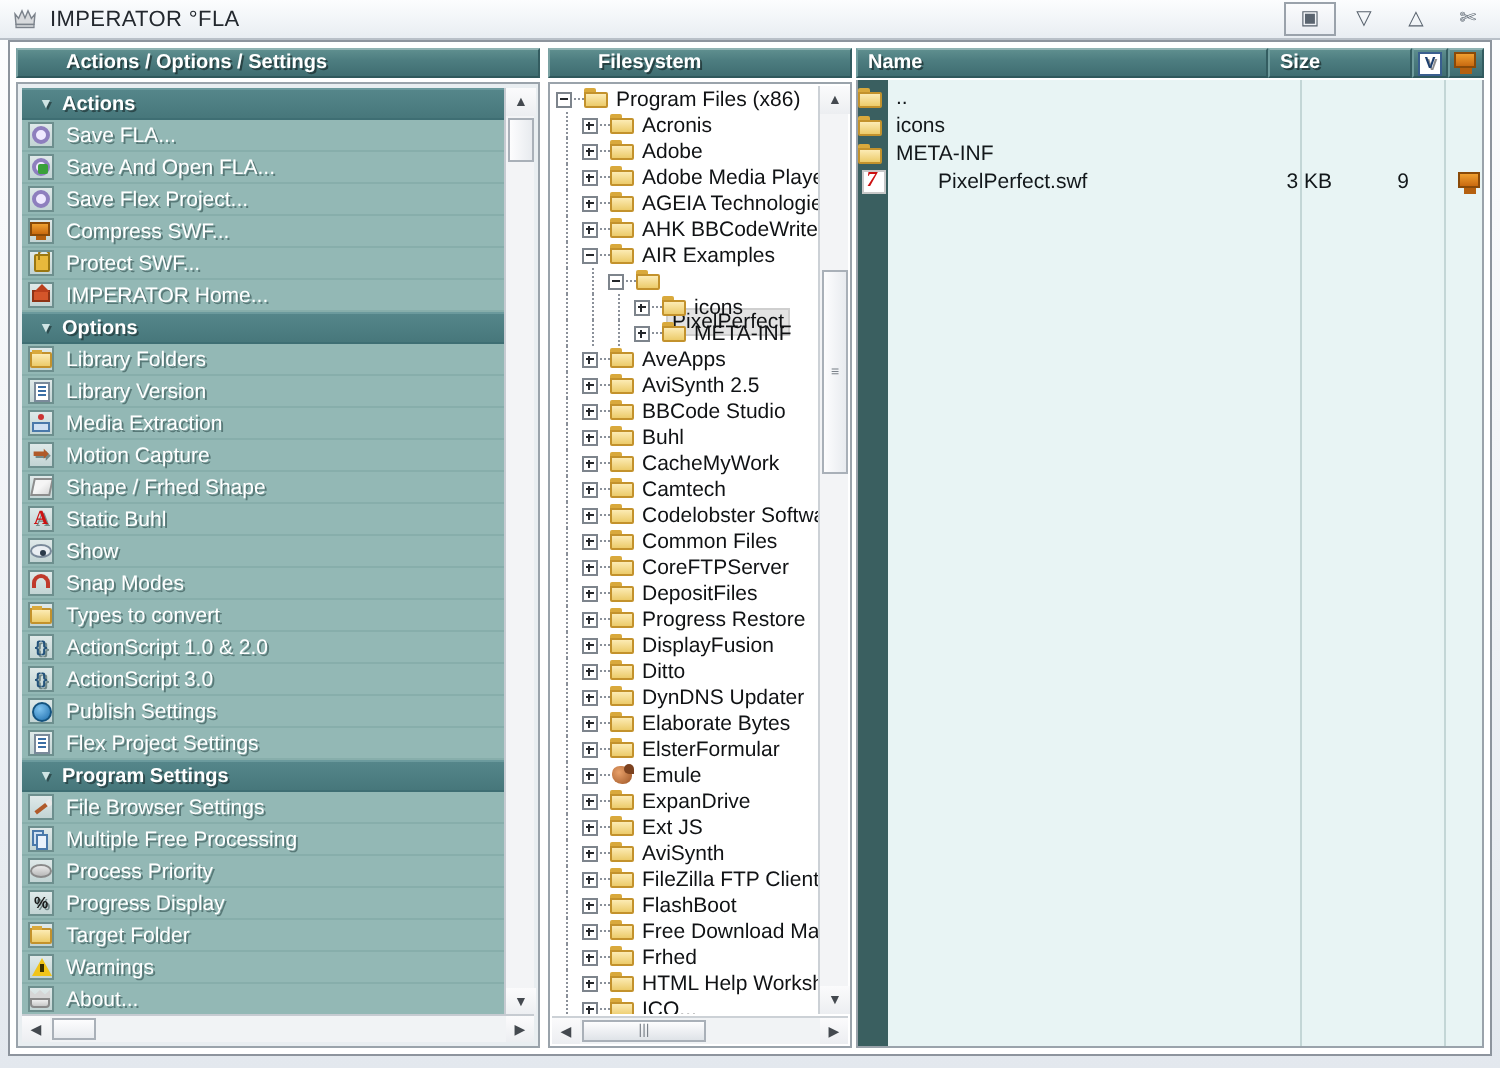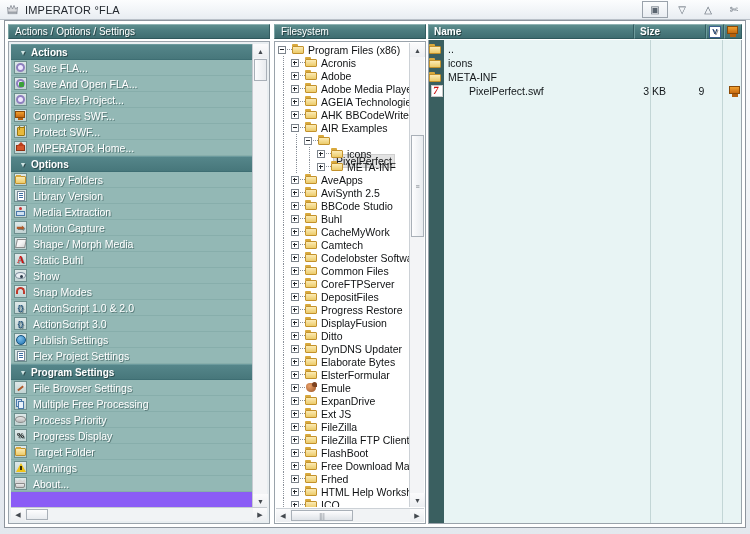--- a/index.html
+++ b/index.html
@@ -98,24 +98,24 @@
   
   .panel-header {
     height: 15px;
     background: linear-gradient(#5e8e8e, #4d7d80 40%, #3f6d71);
     border-top: 1px solid #8fb2b2;
     border-left: 1px solid #7aa2a3;
     border-right: 1px solid #335c60;
     border-bottom: 1px solid #2f585c;
     box-sizing: border-box;
     display: flex; align-items: center;
-    padding-left: 6px;
+    padding-left: 24px;
     color: #ffffff;
     font-size: 10px;
-    font-weight: normal;
+    font-weight: bold;
     text-shadow: 1px 1px 0 rgba(0,0,0,0.45);
     white-space: nowrap;
   }
 
   
   #left-panel {
     position: absolute;
     left: 2px; top: 2px;
     width: 262px; height: 500px;
   }
@@ -126,21 +126,21 @@
     width: 262px; height: 483px;
     border: 1px solid #9aa3ab;
     background: #e9eef1;
     box-sizing: border-box;
     overflow: hidden;
   }
   #left-list {
     position: absolute;
     left: 2px; top: 2px;
     width: 242px; height: 464px;
-    background: #8b5cf6;
+    background: #c2410c;
     overflow: hidden;
     border-right: 1px solid #7fa8a5;
   }
   .grp-row {
     height: 16px;
     background: linear-gradient(#55868a, #47777b);
     display: flex; align-items: center;
     border-bottom: 1px solid #3e6e73;
     border-top: 1px solid #6b9a9d;
     box-sizing: border-box;
@@ -661,21 +661,21 @@
                 </span>
               </span>
               <span>Motion Capture</span>
             </div>
             <div class="item-row">
               <span class="item-icon">
                 <span class="ico-box">
                   <span class="g-shape"></span>
                 </span>
               </span>
-              <span>Shape / Morph Media</span>
+              <span>Shape / Frhed Shape</span>
             </div>
             <div class="item-row">
               <span class="item-icon">
                 <span class="ico-box">
                   <span class="g-A">A</span>
                 </span>
               </span>
               <span>Static Buhl</span>
             </div>
             <div class="item-row">
@@ -686,20 +686,28 @@
               </span>
               <span>Show</span>
             </div>
             <div class="item-row">
               <span class="item-icon">
                 <span class="ico-box">
                   <span class="g-magnet"></span>
                 </span>
               </span>
               <span>Snap Modes</span>
+            </div>
+            <div class="item-row">
+              <span class="item-icon">
+                <span class="ico-box">
+                  <span class="g-folder"></span>
+                </span>
+              </span>
+              <span>Types to convert</span>
             </div>
             <div class="item-row">
               <span class="item-icon">
                 <span class="ico-box">
                   <span class="g-brace">{}</span>
                 </span>
               </span>
               <span>ActionScript 1.0 &amp; 2.0</span>
             </div>
             <div class="item-row">
@@ -1229,21 +1237,21 @@
                 <span class="vline"></span>
               </span>
               <span class="tree-toggle">
                 <span class="tg-box plus"></span>
               </span>
               <span class="tree-dash"></span>
               <span class="folder-ico">
                 <span class="tab"></span>
                 <span class="body"></span>
               </span>
-              <span class="tree-label">FileZilla</span>
+              <span class="tree-label">AviSynth</span>
             </div>
             <div class="tree-row">
               <span class="tree-indent" style="width: 13px;">
                 <span class="vline"></span>
               </span>
               <span class="tree-toggle">
                 <span class="tg-box plus"></span>
               </span>
               <span class="tree-dash"></span>
               <span class="folder-ico">

